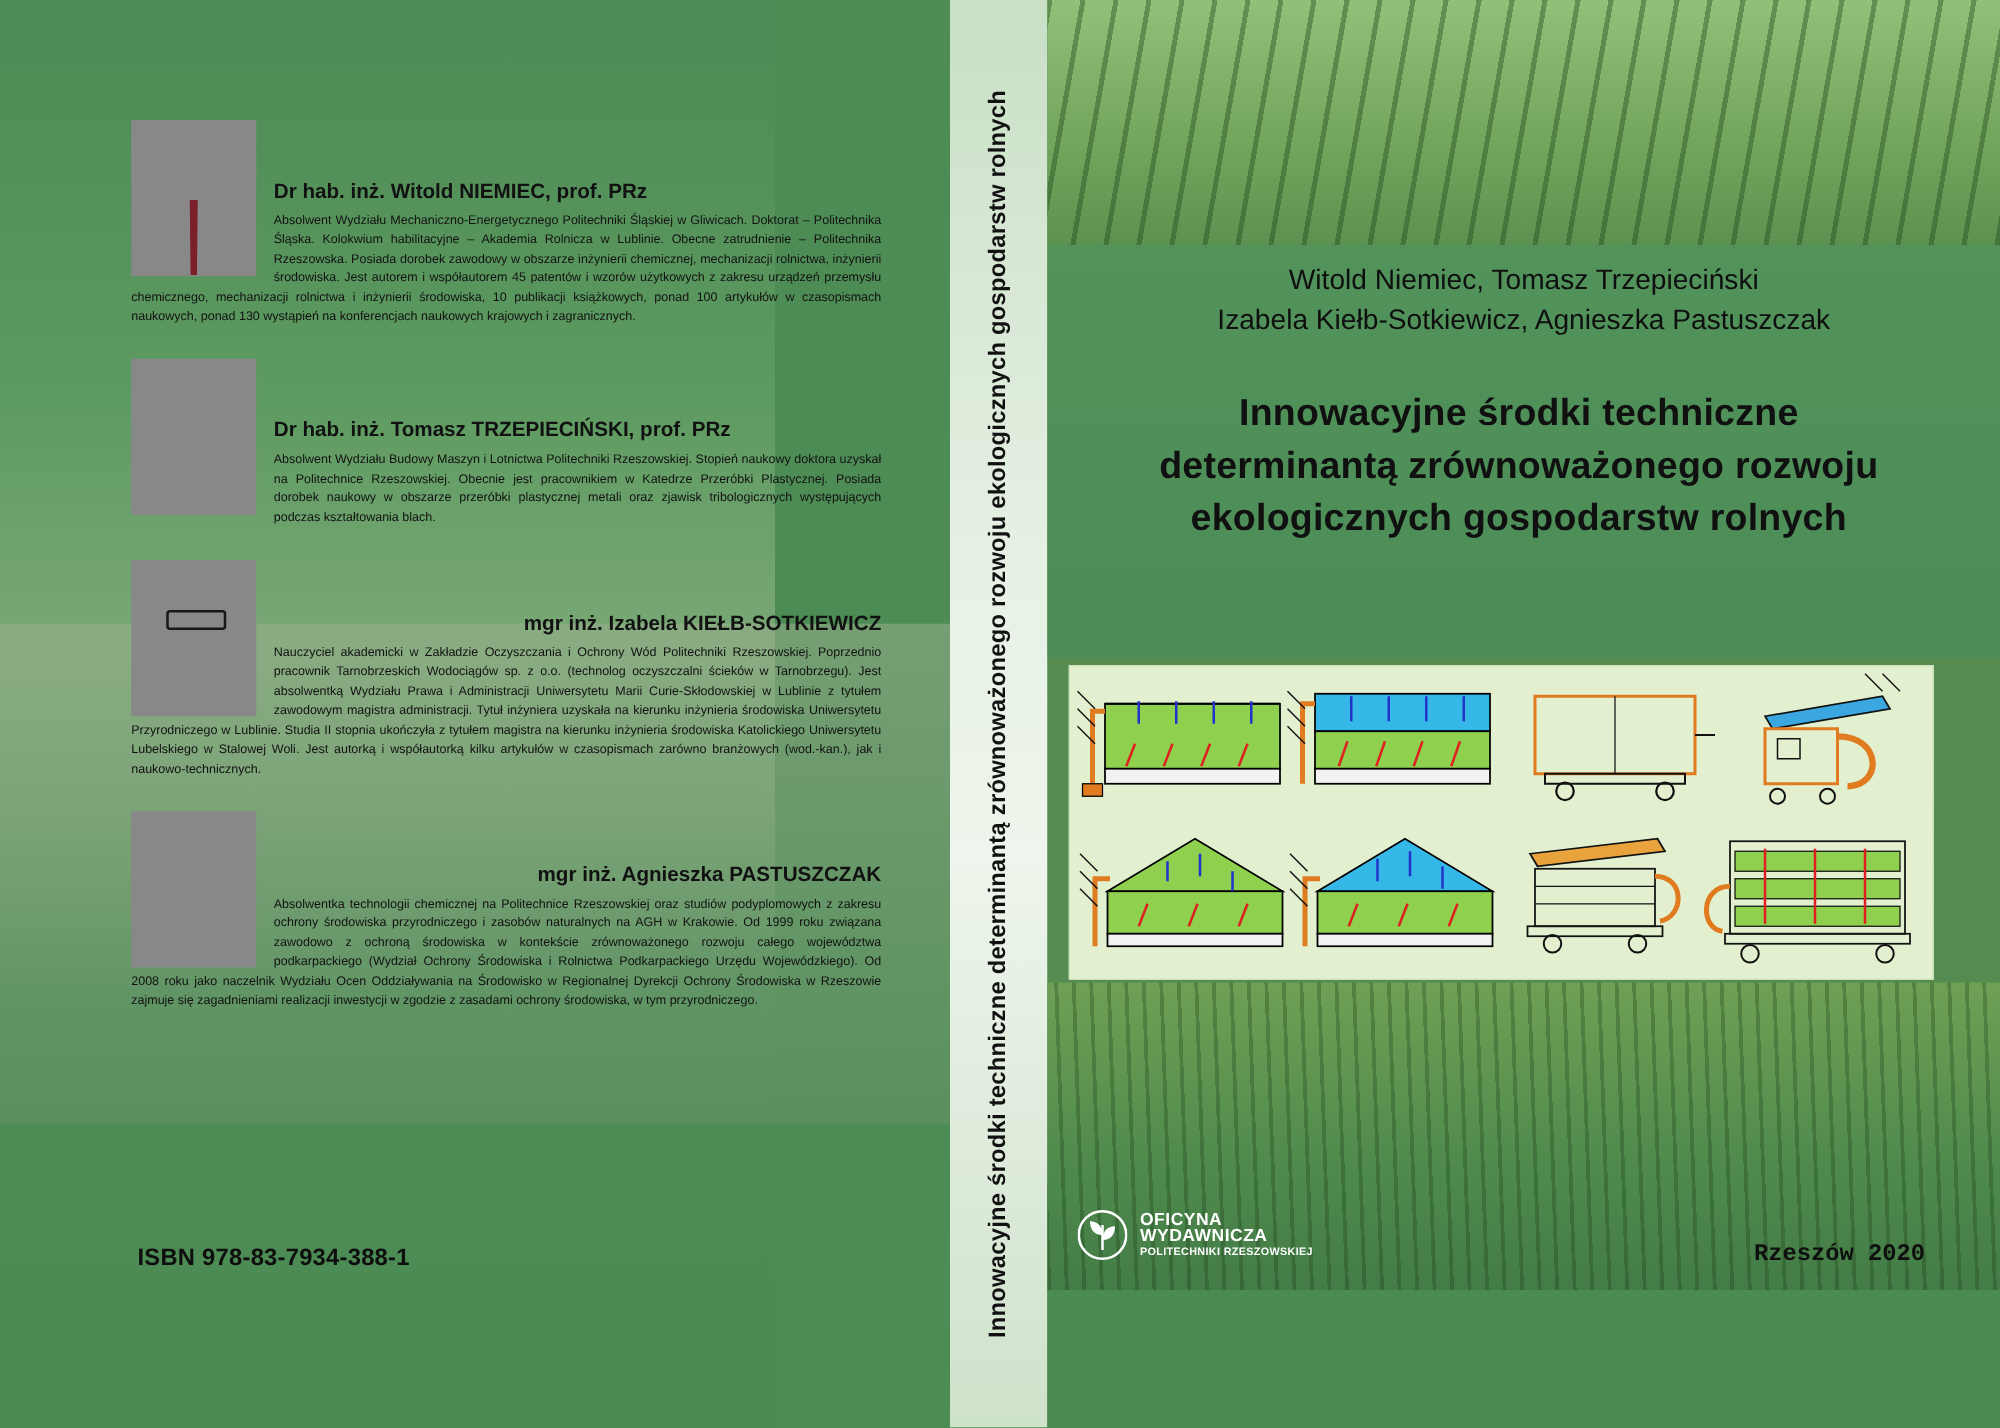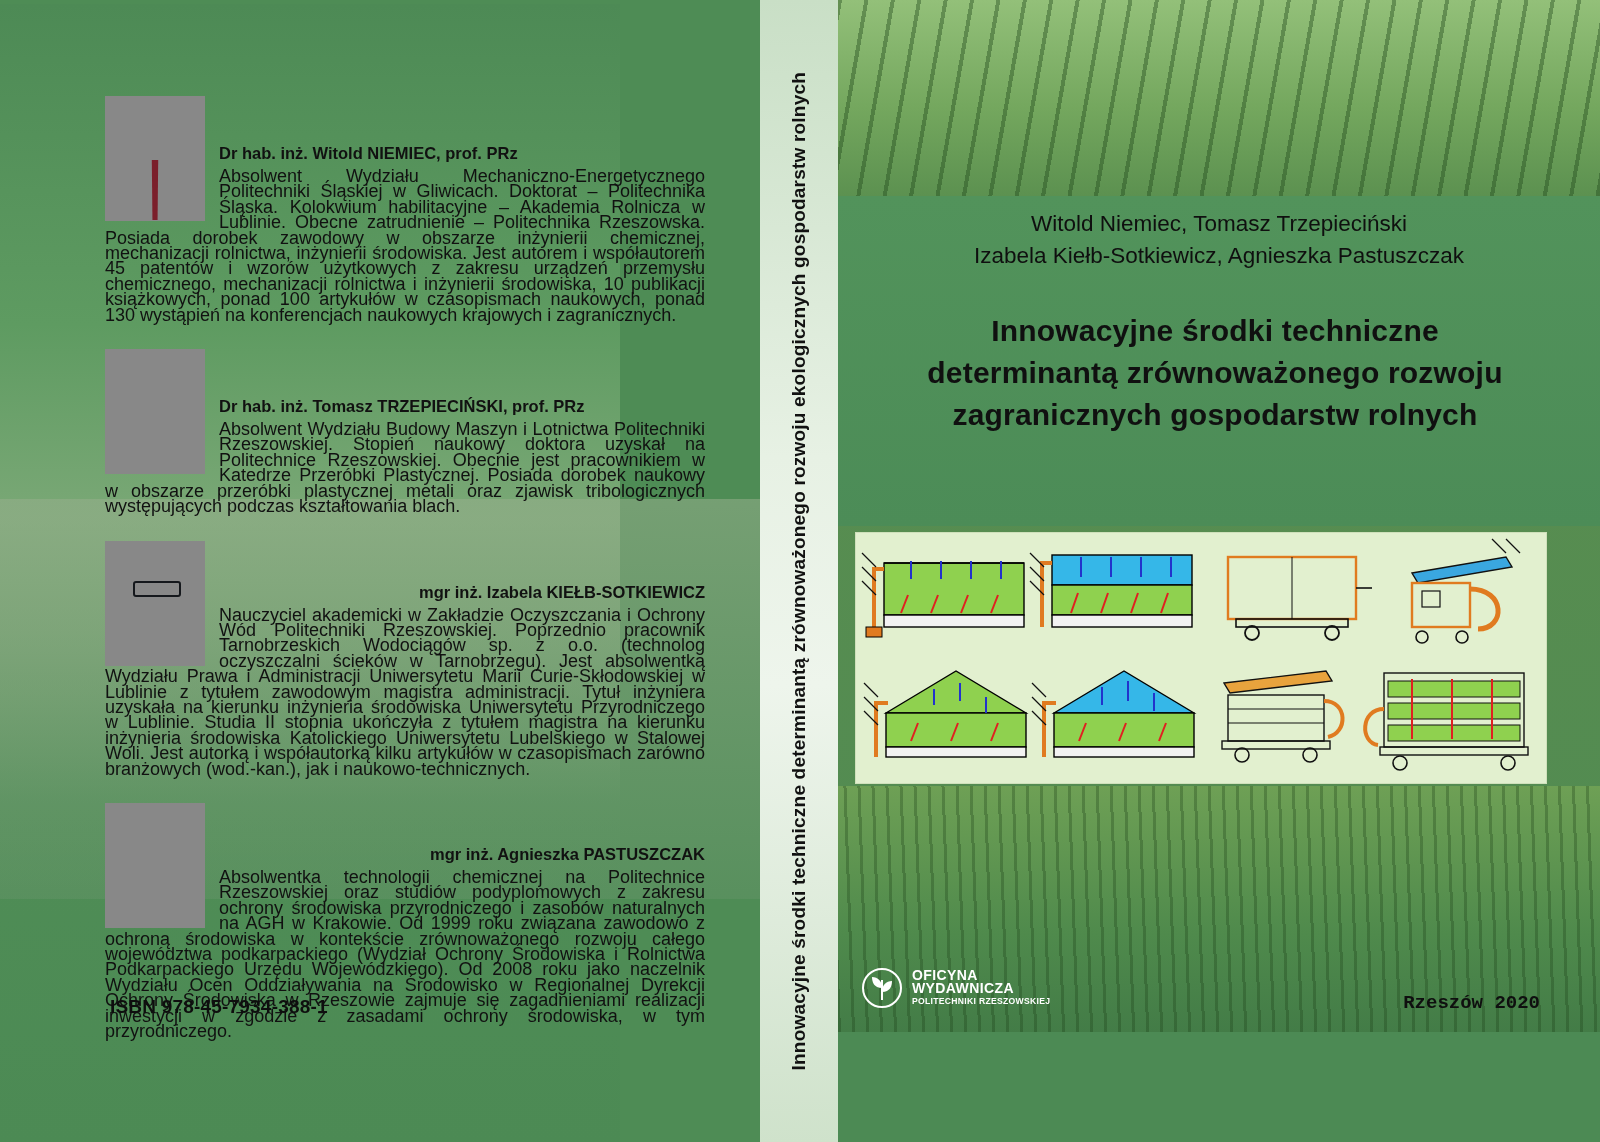--- a/index.html
+++ b/index.html
@@ -26,21 +26,21 @@
   .bio{position:relative;margin-bottom:26px;min-height:120px;}
   .bio .photo{
     width:100px;height:125px;float:left;margin-right:14px;
     border:0;background:#888;overflow:hidden;position:relative;
   }
   .bio .name{
     font-weight:bold;font-size:16.5px;color:#111;margin:0 0 6px 0;padding-top:48px;
   }
   .bio .name.tight{padding-top:42px;text-align:right;}
   .bio .text{
-    font-size:18px;line-height:15.4px;color:#111;text-align:justify;
+    font-size:10px;line-height:15.4px;color:#111;text-align:justify;
   }
   .clear{clear:both;}
 
   .isbn{
     position:absolute;left:110px;top:992px;font-weight:bold;font-size:19px;color:#0e0e0e;
     letter-spacing:.2px;
   }
 
   
   .p1{background:
@@ -157,21 +157,21 @@
 
       <div class="bio">
         <div class="photo p4"></div>
         <div class="name tight">mgr inż. Agnieszka PASTUSZCZAK</div>
         <div class="text">Absolwentka technologii chemicznej na Politechnice Rzeszowskiej oraz studiów podyplomowych z zakresu ochrony środowiska przyrodniczego i zasobów naturalnych na AGH w Krakowie. Od 1999 roku związana zawodowo z ochroną środowiska w kontekście zrównoważonego rozwoju całego województwa podkarpackiego (Wydział Ochrony Środowiska i Rolnictwa Podkarpackiego Urzędu Wojewódzkiego). Od 2008 roku jako naczelnik Wydziału Ocen Oddziaływania na Środowisko w Regionalnej Dyrekcji Ochrony Środowiska w Rzeszowie zajmuje się zagadnieniami realizacji inwestycji w zgodzie z zasadami ochrony środowiska, w tym przyrodniczego.</div>
         <div class="clear"></div>
       </div>
 
     </div>
 
-    <div class="isbn">ISBN 978-45-7934-388-1</div>
+    <div class="isbn">ISBN 978-83-7934-388-1</div>
   </div>
 
   <div class="spine">
     <div class="spine-text">
       <span>Innowacyjne środki techniczne determinantą zrównoważonego rozwoju ekologicznych gospodarstw rolnych</span>
     </div>
   </div>
 
   <div class="front">
     <div class="field-top"></div>
@@ -179,21 +179,21 @@
   </div>
 
   <div class="front-authors" style="left:838px;width:762px;">
     <div>Witold Niemiec, Tomasz Trzepieciński</div>
     <div>Izabela Kiełb-Sotkiewicz, Agnieszka Pastuszczak</div>
   </div>
 
   <div class="front-title" style="left:838px;width:754px;">
     <div>Innowacyjne środki techniczne</div>
     <div>determinantą zrównoważonego rozwoju</div>
-    <div>zagranicznych gospodarstw rolnych</div>
+    <div>ekologicznych gospodarstw rolnych</div>
   </div>
 
   <div class="figure-box">
     <svg width="690" height="250" viewBox="0 0 690 250">
 
       <g>
         <rect x="28" y="30" width="140" height="52" fill="#8fd14f" stroke="#000" stroke-width="1.4"></rect>
         <rect x="28" y="82" width="140" height="12" fill="#f2f2f2" stroke="#000" stroke-width="1.4"></rect>
         <line x1="28" y1="30" x2="168" y2="30" stroke="#000" stroke-width="1.6"></line>
         <path d="M18 94 L18 36 L28 36" fill="none" stroke="#e07b20" stroke-width="4"></path>

